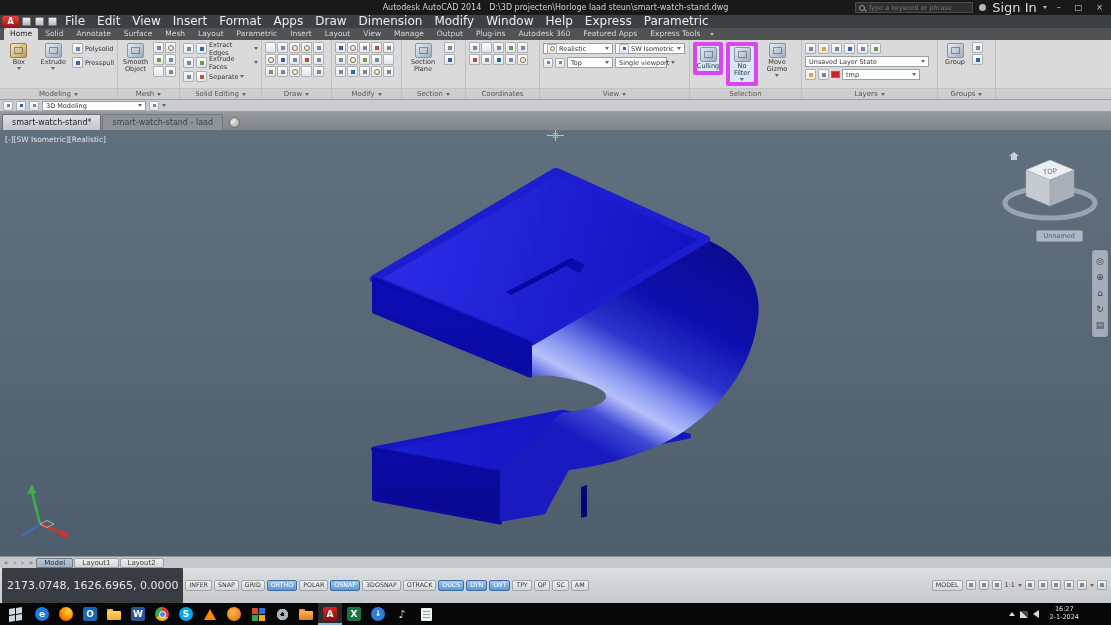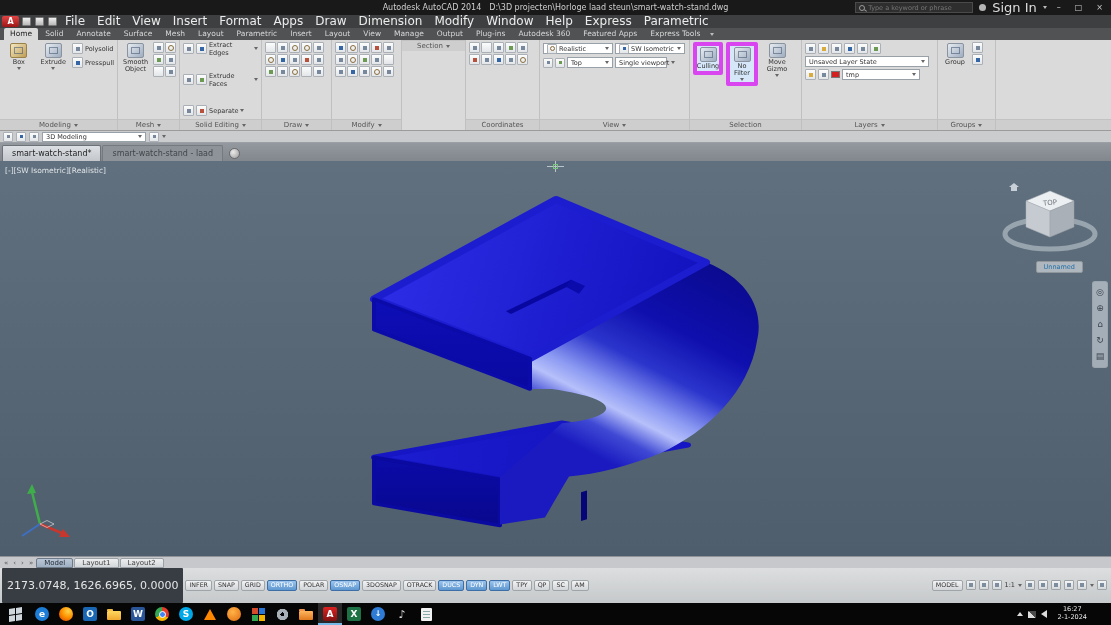--- a/index.html
+++ b/index.html
@@ -117,21 +117,21 @@
   .folder.org{background:linear-gradient(#ffb45e,#e07a1e)}
   .folder.org::before{background:#f0954a}
   .tri{width:0;height:0;border-left:6px solid transparent;border-right:6px solid transparent;border-bottom:11px solid #ff8800}
   .gear{width:13px;height:13px;border-radius:50%;background:radial-gradient(circle,rgba(0,0,0,0) 0 2px,#a8b0b8 2px 5.5px,rgba(0,0,0,0) 6px)}
   .officegrid{display:grid;grid-template-columns:6px 6px;grid-template-rows:6px 6px;gap:1px}
   .officegrid i:nth-child(1){background:#d64b2a}.officegrid i:nth-child(2){background:#2a76d6}
   .officegrid i:nth-child(3){background:#34a853}.officegrid i:nth-child(4){background:#f4b400}
   .notepad{width:11px;height:13px;background:#f2f2f2;border-radius:1px;position:relative}
   .notepad::after{content:"";position:absolute;left:2px;right:2px;top:3px;height:1px;background:#8aa;box-shadow:0 3px 0 #8aa,0 6px 0 #8aa}
   .note{color:#d8d8d8;font-size:11px}
-  .tray{margin-left:auto;display:flex;align-items:center;gap:5px;padding-right:9px}
+  .tray{margin-left:auto;display:flex;align-items:center;gap:5px;padding-right:17px}
   .tcaret{width:0;height:0;border-left:3px solid transparent;border-right:3px solid transparent;border-bottom:4px solid #ddd}
   .net{width:8px;height:7px;background:linear-gradient(to top right,#ddd 49%,#4a4a4a 50%)}
   .vol{width:0;height:0;border-top:4px solid transparent;border-bottom:4px solid transparent;border-right:6px solid #ddd}
   .clock{font-size:6.5px;color:#eaeaea;text-align:center;line-height:1.2;padding:0 5px}
   .showdesk{width:5px;border-left:1px solid #3d3d3d}
 </style>
 </head>
 <body>
 
 <div class="tb">
@@ -238,21 +238,21 @@
         <span class="tico"></span>
       </div>
     </div>
     <div class="ptitle">
         <span>Mesh</span>
         <span class="caret"></span>
       </div>
   </div>
 
   <div class="panel" style="width:82px">
-    <div class="pbody" style="flex-direction:column;gap:18px">
+    <div class="pbody" style="flex-direction:column;gap:1px">
       <div class="srow">
         <span class="tico"></span>
         <span class="tico b"></span>
         <span>Extract Edges</span>
         <span class="caret"></span>
       </div>
       <div class="srow">
         <span class="tico"></span>
         <span class="tico g"></span>
         <span>Extrude Faces</span>
@@ -317,20 +317,30 @@
         <span class="tico"></span>
       </div>
     </div>
     <div class="ptitle">
         <span>Modify</span>
         <span class="caret"></span>
       </div>
   </div>
 
   <div class="panel" style="width:64px">
+    <div class="pbody">
+      <div class="bigbtn" style="width:36px">
+        <span class="bicon"></span>
+        <span>Section Plane</span>
+      </div>
+      <div class="col">
+        <span class="tico"></span>
+        <span class="tico b"></span>
+      </div>
+    </div>
     <div class="ptitle">
         <span>Section</span>
         <span class="caret"></span>
       </div>
   </div>
 
   <div class="panel" style="width:74px">
     <div class="pbody">
       <div class="grid" style="grid-template-columns:repeat(5,11px)">
         <span class="tico"></span>

